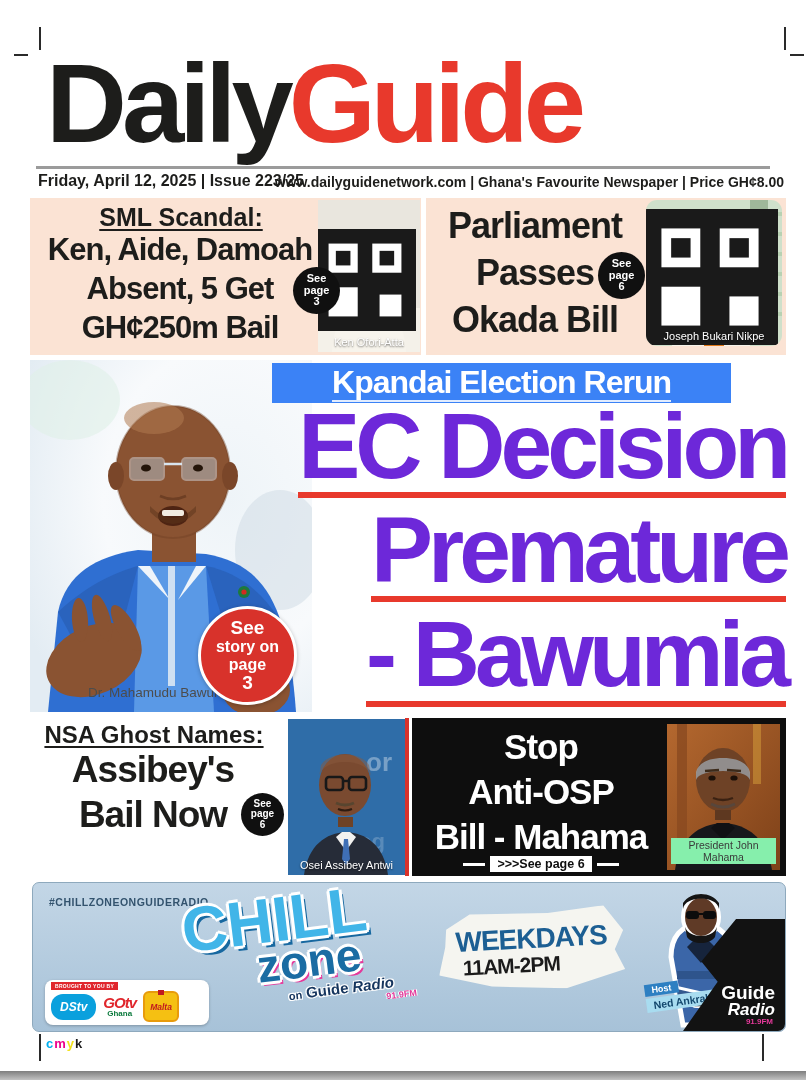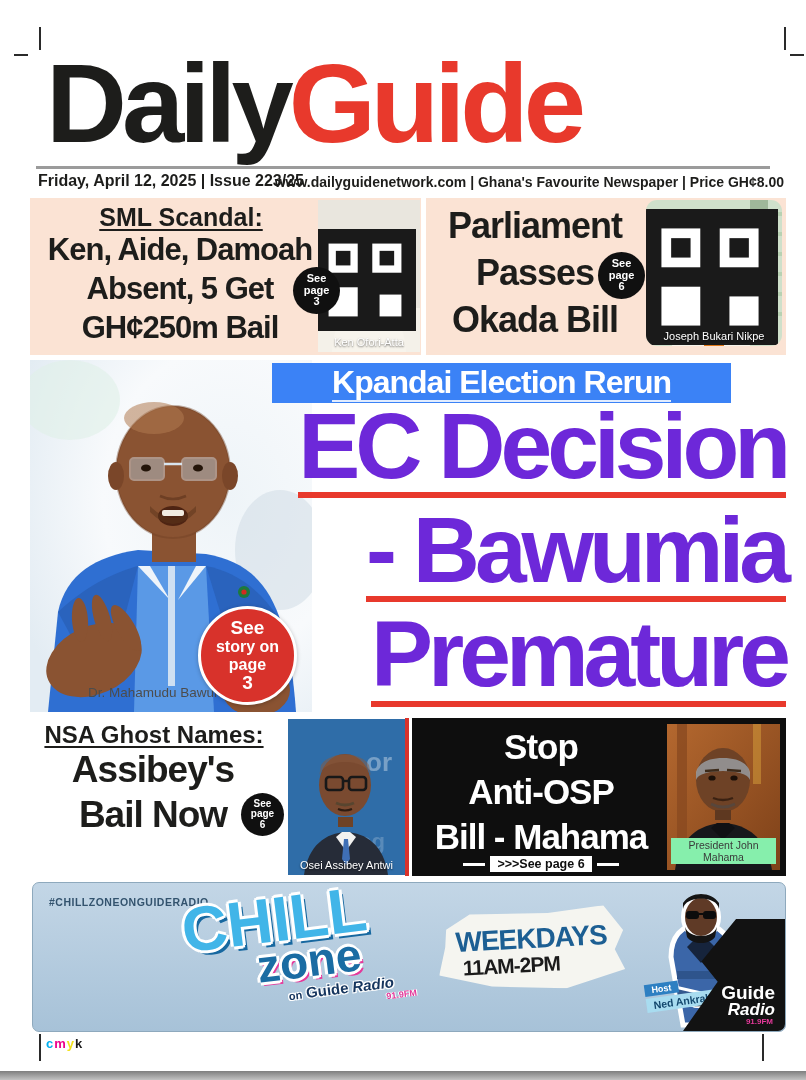--- a/index.html
+++ b/index.html
@@ -282,22 +282,22 @@
       <circle cx="214" cy="232" r="6" fill="#1d7a3c"></circle>
       <circle cx="214" cy="232" r="2.6" fill="#d42b1e"></circle>
     </svg>
     <div class="caption caption-bawumia">Dr. Mahamudu Bawumia</div>
   </div>
 
   <div class="red-banner"><span>Kpandai Election Rerun</span></div>
 
   <div class="main-headlines">
     <span class="main-line"><span>EC Decision</span></span>
+    <span class="main-line"><span>Premature</span></span>
     <span class="main-line"><span>- Bawumia</span></span>
-    <span class="main-line"><span>Premature</span></span>
   </div>
 
   <div class="red-circle">
     <span class="big">See</span>
     <span class="small">story on</span>
     <span class="small">page</span>
     <span class="big">3</span>
   </div>
 
   <div class="kicker bl-kicker">NSA Ghost Names:</div>
@@ -406,20 +406,33 @@
         <span class="host-name">Ned Ankrah</span>
       </div>
     </div>
 
     <div class="black-corner">
       <div class="g1">Guide</div>
       <div class="g2">Radio</div>
       <div class="g3">91.9FM</div>
     </div>
 
+    <div class="sponsor-box">
+      <div class="brought">BROUGHT TO YOU BY</div>
+      <div class="sponsor-row">
+        <span class="dstv">DStv</span>
+        <span class="gotv">
+          <span class="g">GOtv</span>
+          <span class="gh">Ghana</span>
+        </span>
+        <span class="malta">
+          <span>Malta</span>
+        </span>
+      </div>
+    </div>
   </div>
 
   <div class="cmyk">
     <span class="c">c</span><span class="m">m</span><span class="y">y</span><span class="k">k</span>
   </div>
   <div class="bottom-band"></div>
 
 </div>
 
 </body></html>

